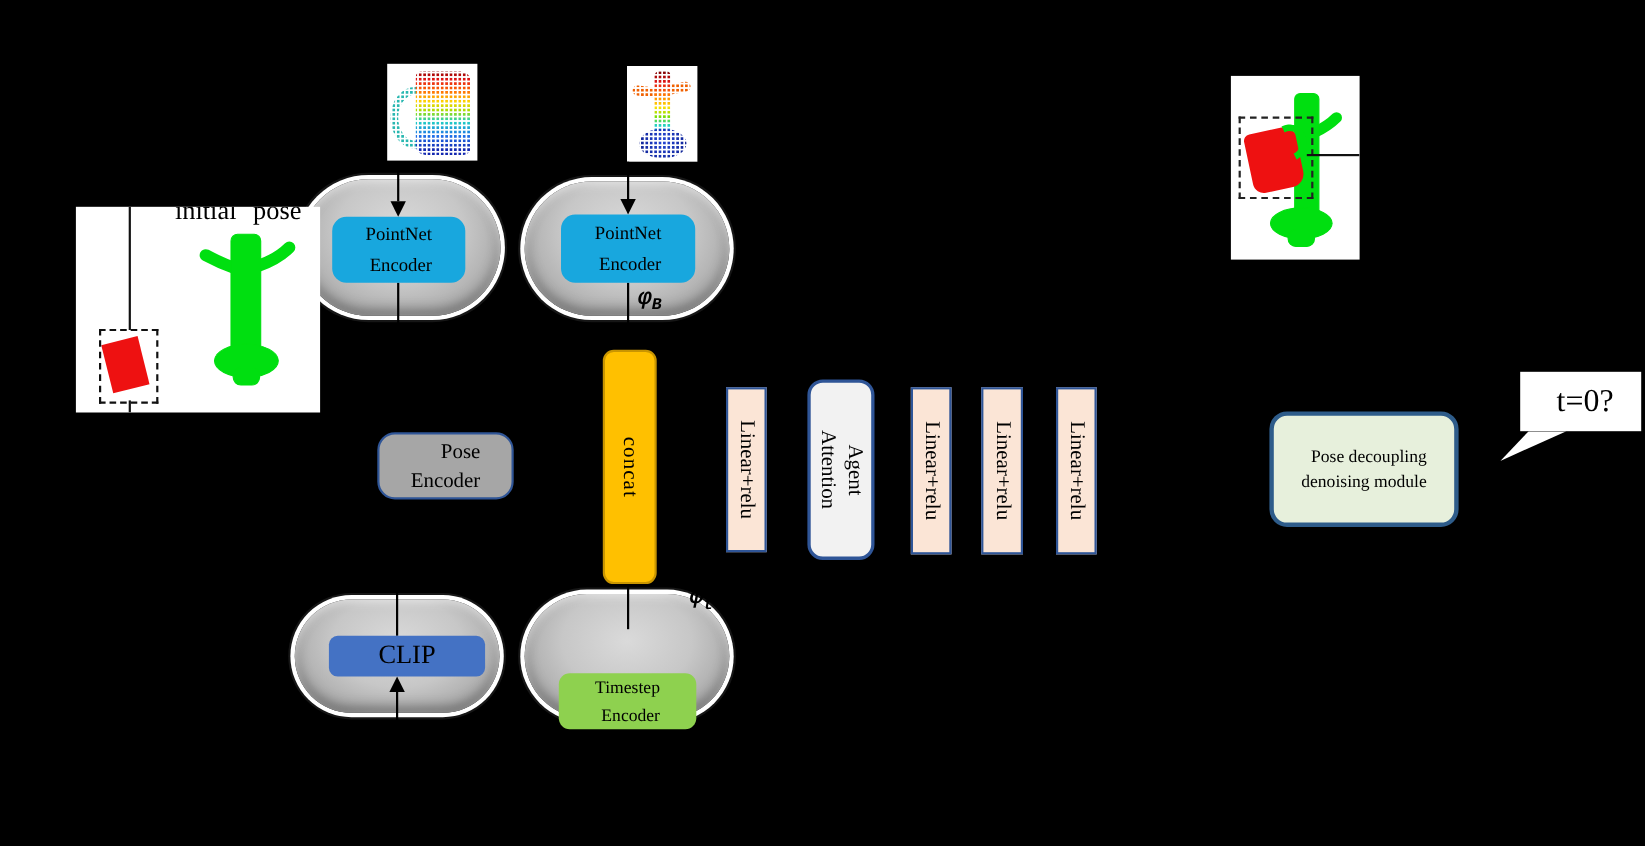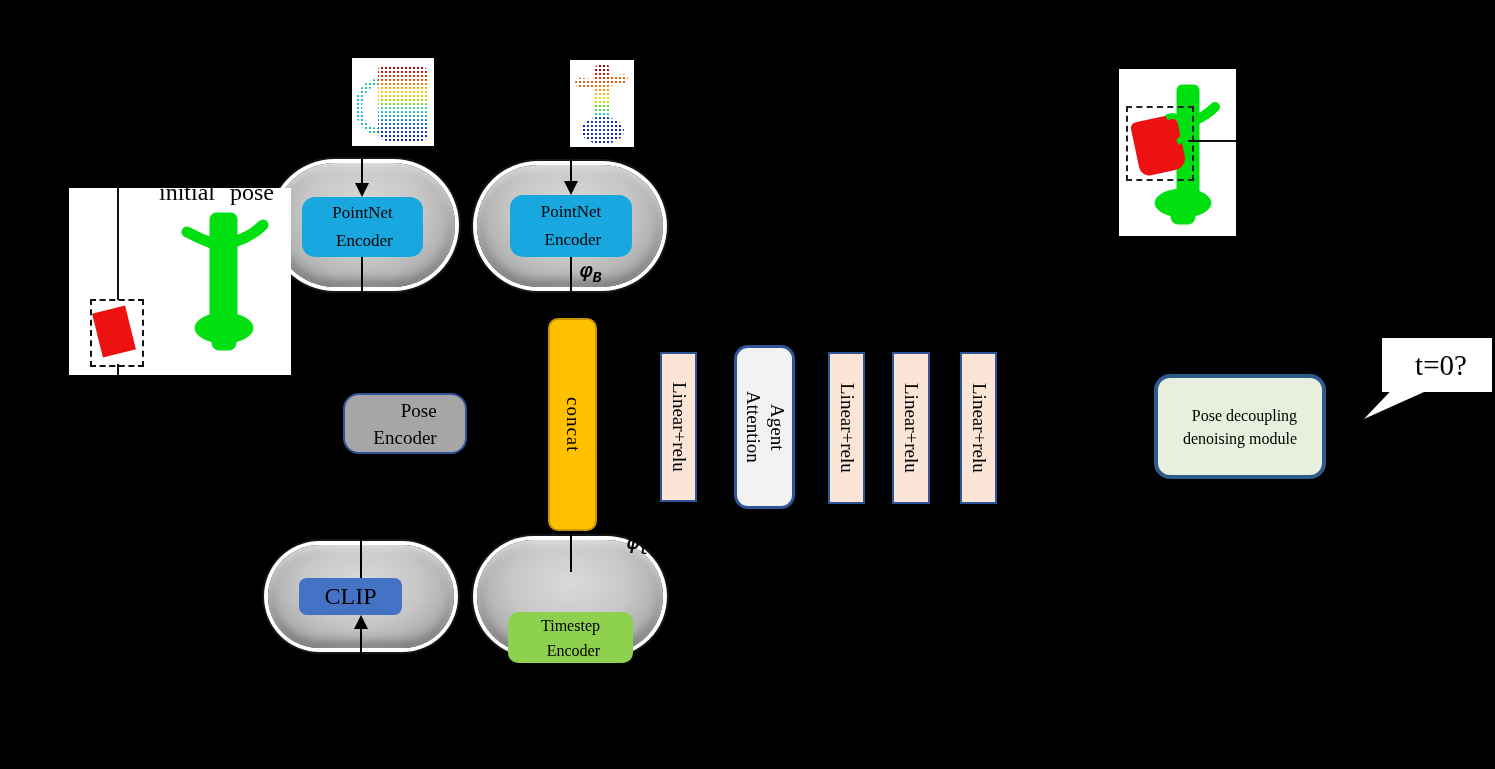--- a/index.html
+++ b/index.html
@@ -57,21 +57,21 @@
     box-shadow:0 0 0 4px #fff,0 0 0 6px #161616,inset 0 3px 8px rgba(255,255,255,.65),inset 0 -5px 12px rgba(0,0,0,.38);}
   #cap-pn1{left:273px;top:163px;width:182px;height:124px;}
   #cap-pn2{left:477px;top:165px;width:186px;height:122px;}
   #cap-clip{left:268px;top:545px;width:186px;height:103px;}
   #cap-ts{left:477px;top:540px;width:186px;height:113px;}
 
   
   .node{position:absolute;display:flex;align-items:center;justify-content:center;text-align:right;white-space:pre-line;}
   #pn1{left:302px;top:197px;width:121px;height:60px;background:var(--c-pointnet_blue,#18A7DE);border-radius:13px;font-size:17px;line-height:28px;}
   #pn2{left:510px;top:195px;width:122px;height:62px;background:var(--c-pointnet_blue,#18A7DE);border-radius:13px;font-size:17px;line-height:28px;}
-  #clip-box{left:299px;top:578px;width:103px;height:37px;background:var(--c-clip_blue,#4472C4);border-radius:8px;font-size:24px;}
+  #clip-box{left:299px;top:578px;width:142px;height:37px;background:var(--c-clip_blue,#4472C4);border-radius:8px;font-size:24px;}
   #ts-box{left:508px;top:572px;width:125px;height:51px;background:var(--c-timestep_green,#8ED14F);border-radius:10px;font-size:16px;line-height:25px;margin-top:40px;}
   #pose-enc{left:343px;top:393px;width:120px;height:57px;background:var(--c-pose_encoder_fill,#A6A6A6);
     border:2px solid var(--c-linear_border,#2F5597);border-radius:16px;font-size:19px;line-height:27px;}
   #module{left:1154px;top:374px;width:164px;height:97px;background:var(--c-module_fill,#E7F0DC);
     border:4px solid var(--c-module_border,#2E5C8A);border-radius:16px;font-size:16px;line-height:23px;}
 
   
   .vnode{position:absolute;display:flex;align-items:center;justify-content:center;
     writing-mode:vertical-rl;text-orientation:mixed;white-space:pre-line;text-align:center;}
   #concat{left:548px;top:318px;width:45px;height:209px;background:var(--c-concat_yellow,#FFC000);

